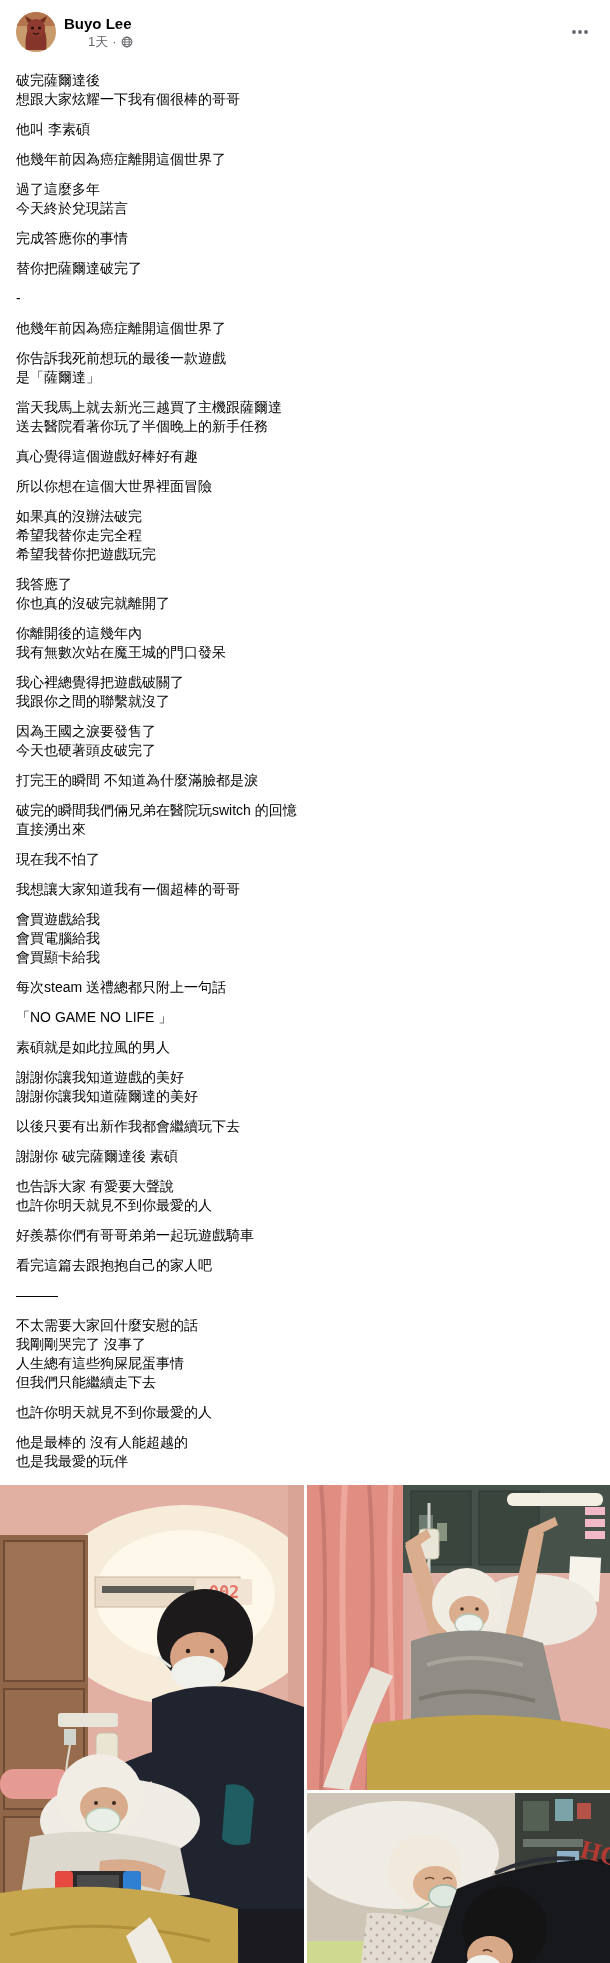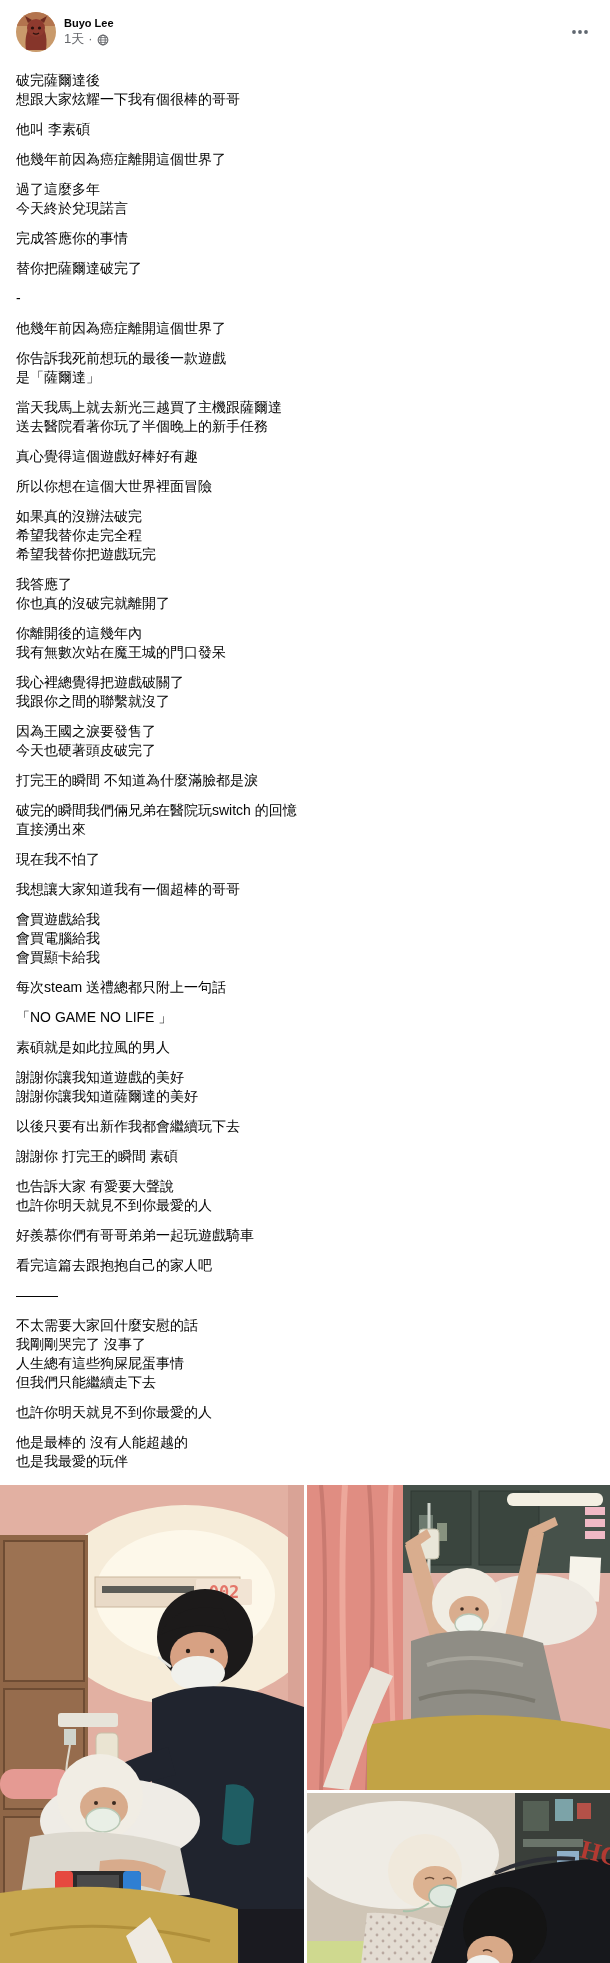--- a/index.html
+++ b/index.html
@@ -7,23 +7,23 @@
   body { font-family:"Liberation Sans","DejaVu Sans",sans-serif; }
   .post-card {
     width:610px; margin:0 auto; background:#fff; color:#050505;
     position:relative; overflow:hidden;
   }
   
   .post-header { display:flex; align-items:center; gap:8px; padding:12px 16px 6px; position:relative; }
   .avatar { width:40px; height:40px; border-radius:50%; overflow:hidden; flex:0 0 40px; cursor:pointer; }
   .avatar svg { display:block; }
   .hdr-meta { display:flex; flex-direction:column; gap:2px; }
-  .author { font-size:11px; font-weight:700; color:#050505; line-height:1.2; cursor:pointer; }
+  .author { font-size:15px; font-weight:700; color:#050505; line-height:1.2; cursor:pointer; }
   .time-row { display:flex; align-items:center; gap:4px; font-size:13px; color:#65676b; line-height:1.1; }
-  .time-link { cursor:pointer; }
+  .time-link { cursor:pointer;margin-left:24px; }
   .more-btn { position:absolute; right:14px; top:16px; width:32px; height:32px; border:none; background:transparent;
     display:flex; align-items:center; justify-content:center; border-radius:50%; cursor:pointer; }
   
   .post-text { padding:2px 16px 6px; font-size:14px; line-height:19px; }
   .post-text p { white-space:pre-line; margin:11px 0 8px; }
   
   .photo-grid { display:grid; grid-template-columns:304px 303px; grid-template-rows:305px 303px; gap:3px; background:#fff; }
   .photo { overflow:hidden; cursor:pointer; background:#e8dcd2; }
   .photo svg { display:block; width:100%; height:100%; }
   .photo-left { grid-row:1 / span 2; }
@@ -105,21 +105,21 @@
       <p>我想讓大家知道我有一個超棒的哥哥</p>
       <p>會買遊戲給我
 會買電腦給我
 會買顯卡給我</p>
       <p>每次steam 送禮總都只附上一句話</p>
       <p>「NO GAME NO LIFE 」</p>
       <p>素碩就是如此拉風的男人</p>
       <p>謝謝你讓我知道遊戲的美好
 謝謝你讓我知道薩爾達的美好</p>
       <p>以後只要有出新作我都會繼續玩下去</p>
-      <p>謝謝你 打完王的瞬間 素碩</p>
+      <p>謝謝你 破完薩爾達後 素碩</p>
       <p>也告訴大家 有愛要大聲說
 也許你明天就見不到你最愛的人</p>
       <p>好羨慕你們有哥哥弟弟一起玩遊戲騎車</p>
       <p>看完這篇去跟抱抱自己的家人吧</p>
       <p>———</p>
       <p>不太需要大家回什麼安慰的話
 我剛剛哭完了 沒事了
 人生總有這些狗屎屁蛋事情
 但我們只能繼續走下去</p>
       <p>也許你明天就見不到你最愛的人</p>

